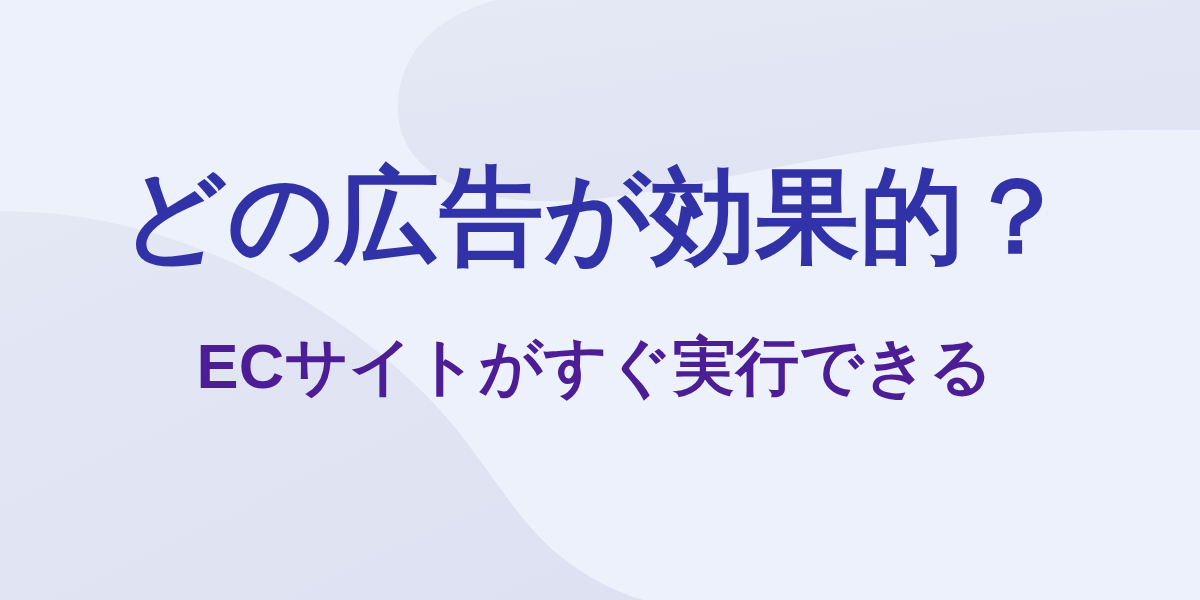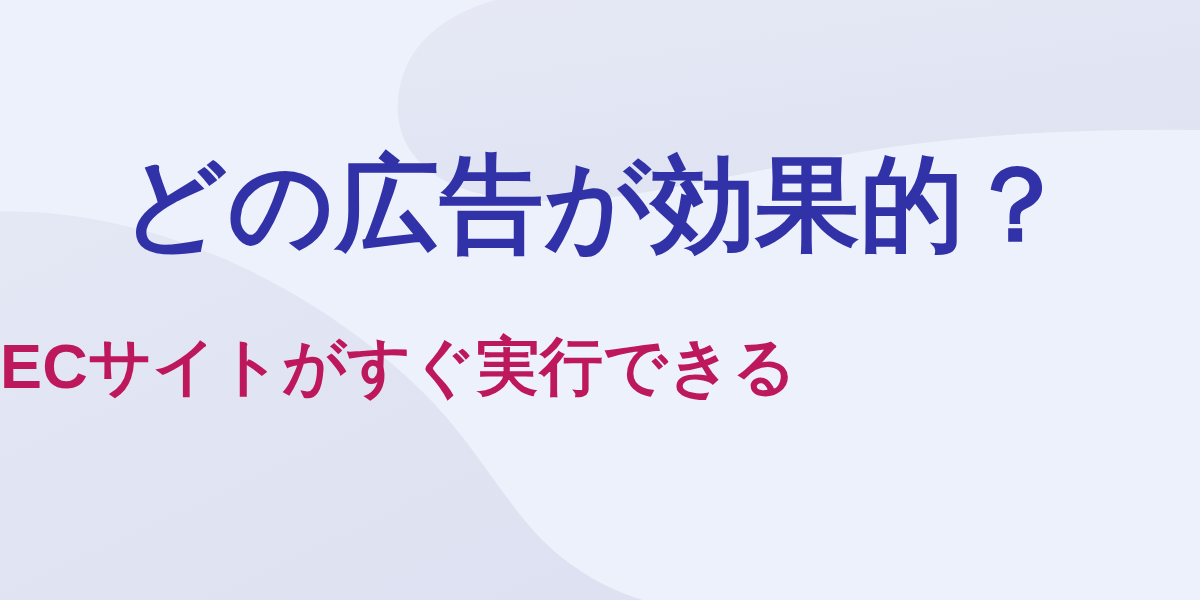--- a/index.html
+++ b/index.html
@@ -40,42 +40,42 @@
     display: flex;
     flex-direction: column;
     align-items: center;
     justify-content: flex-start;
     box-sizing: border-box;
     padding-left: 0;
     padding-right: 10px;
   }
 
   #hero-title {
-    margin: 4px;
+    margin: 16px;
     padding: 0;
     position: absolute;
     left: 0;
     right: 10px;
     top: 140px;
     text-align: center;
     font-size: 104px;
     font-weight: 700;
     line-height: 1.16;
     letter-spacing: 0.005em;
     color: #3232a8;
     white-space: nowrap;
   }
 
   #hero-subtitle {
     position: absolute;
     left: 0;
     right: 10px;
     top: 325px;
-    text-align: left;
-    color: #be185d;
+    text-align: center;
+    color: #4c1d95;
     font-size: 63px;
     font-weight: 700;
     line-height: 1.33;
     letter-spacing: 0.004em;
   }
 
   .subtitle-line {
     display: block;
     white-space: nowrap;
   }

